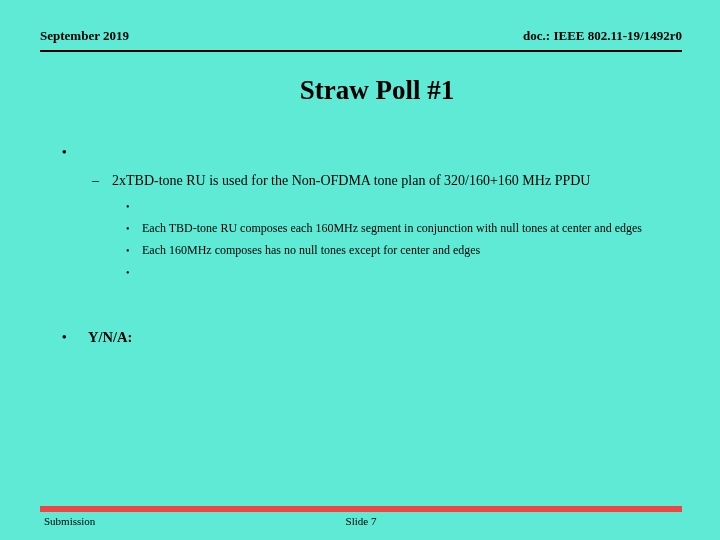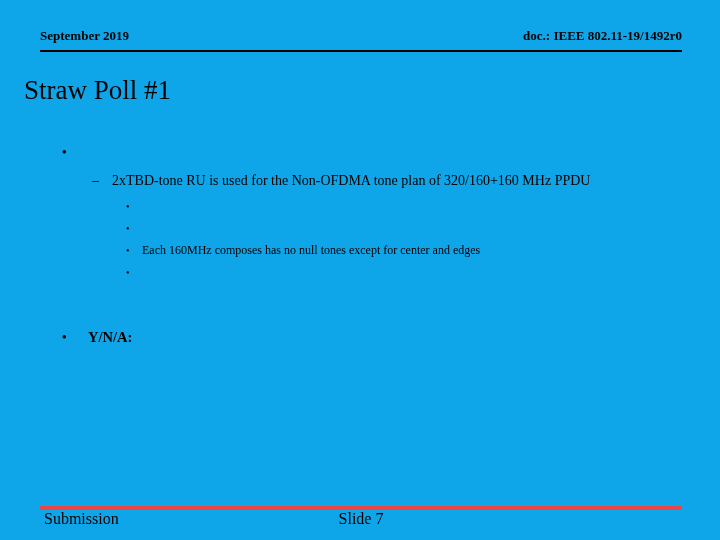--- a/index.html
+++ b/index.html
@@ -12,21 +12,21 @@
     height: 540px;
     position: relative;
     overflow: hidden;
     font-family: "Liberation Serif", "DejaVu Serif", serif;
     color: #000000;
   }
 
   .slide {
     position: absolute;
     inset: 0;
-    background: #0ea5e9;
+    background: #5eead4;
   }
 
   
   .header {
     position: absolute;
     left: 40px;
     top: 28px;
     width: 642px;
     height: 22px;
     border-bottom: 2px solid #000000;
@@ -39,27 +39,27 @@
     font-family: "Liberation Serif", "DejaVu Serif", serif;
     font-size: 13px;
     font-weight: bold;
     line-height: 16px;
     white-space: nowrap;
   }
 
   
   .title {
     position: absolute;
-    left: 24px;
+    left: 56px;
     top: 74px;
     width: 642px;
-    text-align: left;
+    text-align: center;
     font-family: "Liberation Serif", "DejaVu Serif", serif;
     font-size: 27px;
-    font-weight: normal;
+    font-weight: bold;
     line-height: 32px;
     white-space: nowrap;
   }
 
   
   .body {
     position: absolute;
     left: 40px;
     top: 142px;
     width: 648px;
@@ -128,23 +128,23 @@
   .yna {
     margin-top: 46px;
   }
 
   
   .footer {
     position: absolute;
     left: 40px;
     top: 506px;
     width: 642px;
-    border-top: 4px solid #ef4444;
+    border-top: 6px solid #ef4444;
     padding-top: 2px;
-    font-size: 16px;
+    font-size: 11px;
     line-height: 14px;
   }
   .footer-inner {
     position: relative;
     height: 16px;
   }
   .footer-left {
     position: absolute;
     left: 4px;
     top: 0;
@@ -187,20 +187,21 @@
       <span class="bullet-mark">–</span>
       <span class="bullet-text">2xTBD-tone RU is used for the Non-OFDMA tone plan of 320/160+160 MHz PPDU</span>
     </div>
 
     <div class="bullet-row lvl3 first-of-group">
       <span class="bullet-mark">•</span>
     </div>
 
     <div class="bullet-row lvl3">
       <span class="bullet-mark">•</span>
+      <span class="bullet-text">Each TBD-tone RU composes each 160MHz segment in conjunction with null tones at center and edges</span>
     </div>
 
     <div class="bullet-row lvl3">
       <span class="bullet-mark">•</span>
       <span class="bullet-text">Each 160MHz composes has no null tones except for center and edges</span>
     </div>
 
     <div class="bullet-row lvl3">
       <span class="bullet-mark">•</span>
     </div>

